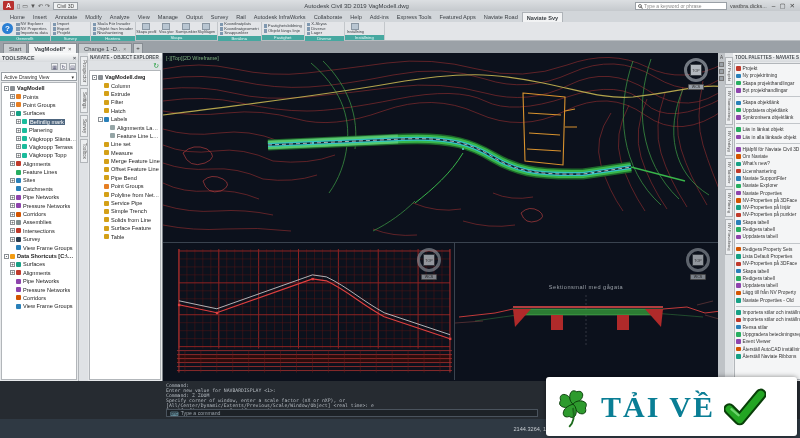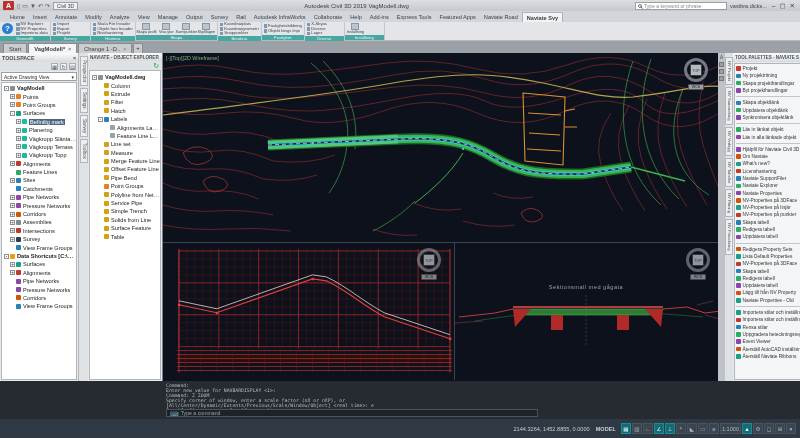--- a/index.html
+++ b/index.html
@@ -988,14 +988,31 @@
         <div class="sb-icon">≡</div>
         <div class="sb-icon">1:1000</div>
         <div class="sb-icon on">▲</div>
         <div class="sb-icon">⚙</div>
         <div class="sb-icon">◻</div>
         <div class="sb-icon">⊞</div>
         <div class="sb-icon">▾</div>
       </div>
   </div>
 
+  <div class="watermark">
+    <svg width="38" height="44" viewBox="0 0 40 46">
+      <g fill="#2e9b2e" stroke="#0b3d0b" stroke-width="1">
+        <path d="M20,20 C16,6 4,8 7,16 C2,24 16,26 20,20 Z"></path>
+        <path d="M20,20 C16,6 4,8 7,16 C2,24 16,26 20,20 Z" transform="rotate(90 20 20)"></path>
+        <path d="M20,20 C16,6 4,8 7,16 C2,24 16,26 20,20 Z" transform="rotate(180 20 20)"></path>
+        <path d="M20,20 C16,6 4,8 7,16 C2,24 16,26 20,20 Z" transform="rotate(270 20 20)"></path>
+      </g>
+      <path d="M20,24 C22,33 21,39 16,44" stroke="#1c6b1c" stroke-width="2" fill="none"></path>
+    </svg>
+    <span class="wm-text">TẢI VỀ</span>
+    <svg width="42" height="38" viewBox="0 0 40 36">
+      <path d="M5,20 L15,30 L35,6" fill="none" stroke="#093f09" stroke-width="11" stroke-linecap="round" stroke-linejoin="round"></path>
+      <path d="M5,20 L15,30 L35,6" fill="none" stroke="#23a523" stroke-width="7" stroke-linecap="round" stroke-linejoin="round"></path>
+      <path d="M7,20 L14,26" fill="none" stroke="#7fe07f" stroke-width="2" stroke-linecap="round" opacity="0.8"></path>
+    </svg>
+  </div>
 
 </div>
 
 </body></html>

